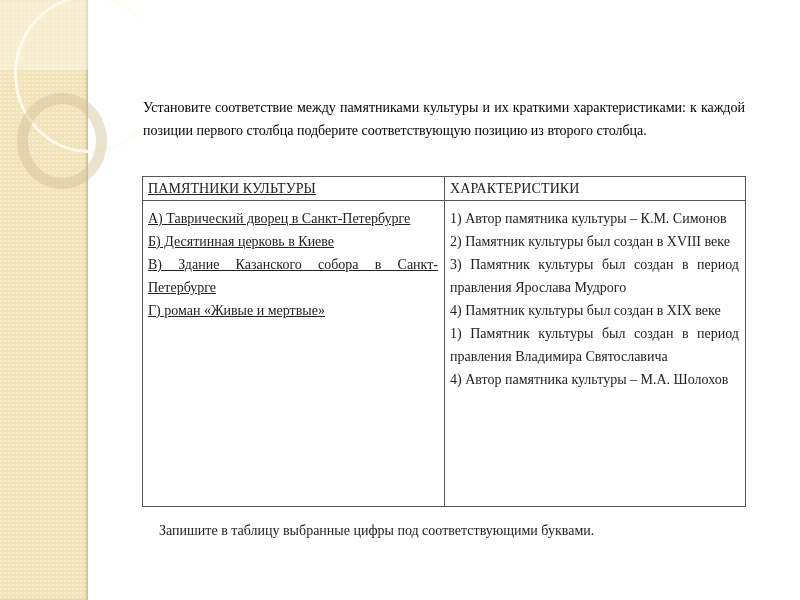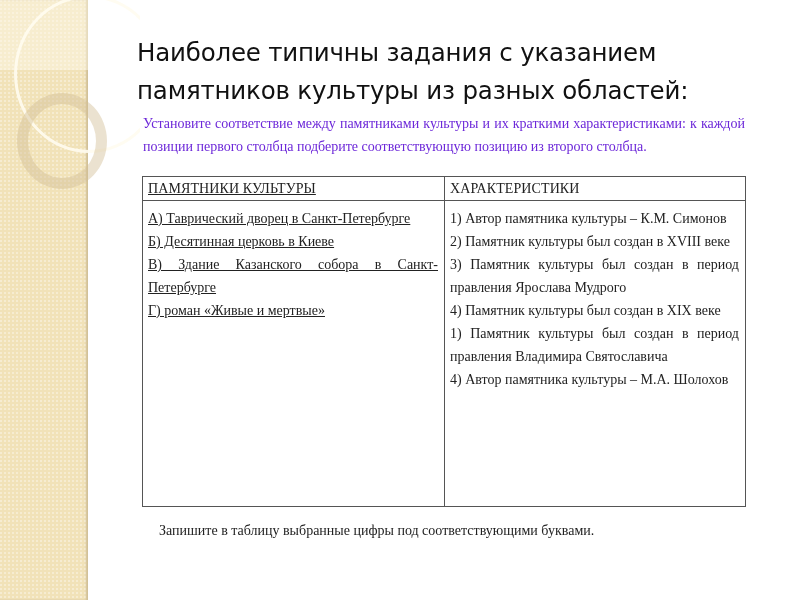--- a/index.html
+++ b/index.html
@@ -88,26 +88,26 @@
       overflow: hidden;
     }
     .title-clip .title {
       left: 7px;
       top: 4px;
     }
 
     .instruction {
       position: absolute;
       left: 143px;
-      top: 112px;
+      top: 96px;
       width: 602px;
       font-family: "Liberation Serif", serif;
       font-size: 14px;
       line-height: 23px;
-      color: #6d28d9;
+      color: #000000;
       text-align: justify;
       margin: 0;
     }
 
     .task-table {
       position: absolute;
       left: 142px;
       top: 176px;
       width: 604px;
       border-collapse: collapse;
@@ -158,23 +158,20 @@
 <div class="slide">
 
   <div class="side-band">
     <div class="light-patch"></div>
   </div>
   <div class="ring-overflow">
     <div class="ring ring-big"></div>
     <div class="ring ring-small"></div>
   </div>
 
-  <div class="title-clip">
-    <h1 class="title">Наиболее типичны задания с указанием памятников культуры из разных областей:</h1>
-  </div>
 
   <p class="instruction">Установите соответствие между памятниками культуры и их краткими характеристиками: к каждой позиции первого столбца подберите соответствующую позицию из второго столбца.</p>
 
   <table class="task-table">
     <thead>
       <tr>
         <th class="col-left">ПАМЯТНИКИ КУЛЬТУРЫ</th>
         <th class="col-right">ХАРАКТЕРИСТИКИ</th>
       </tr>
     </thead>

